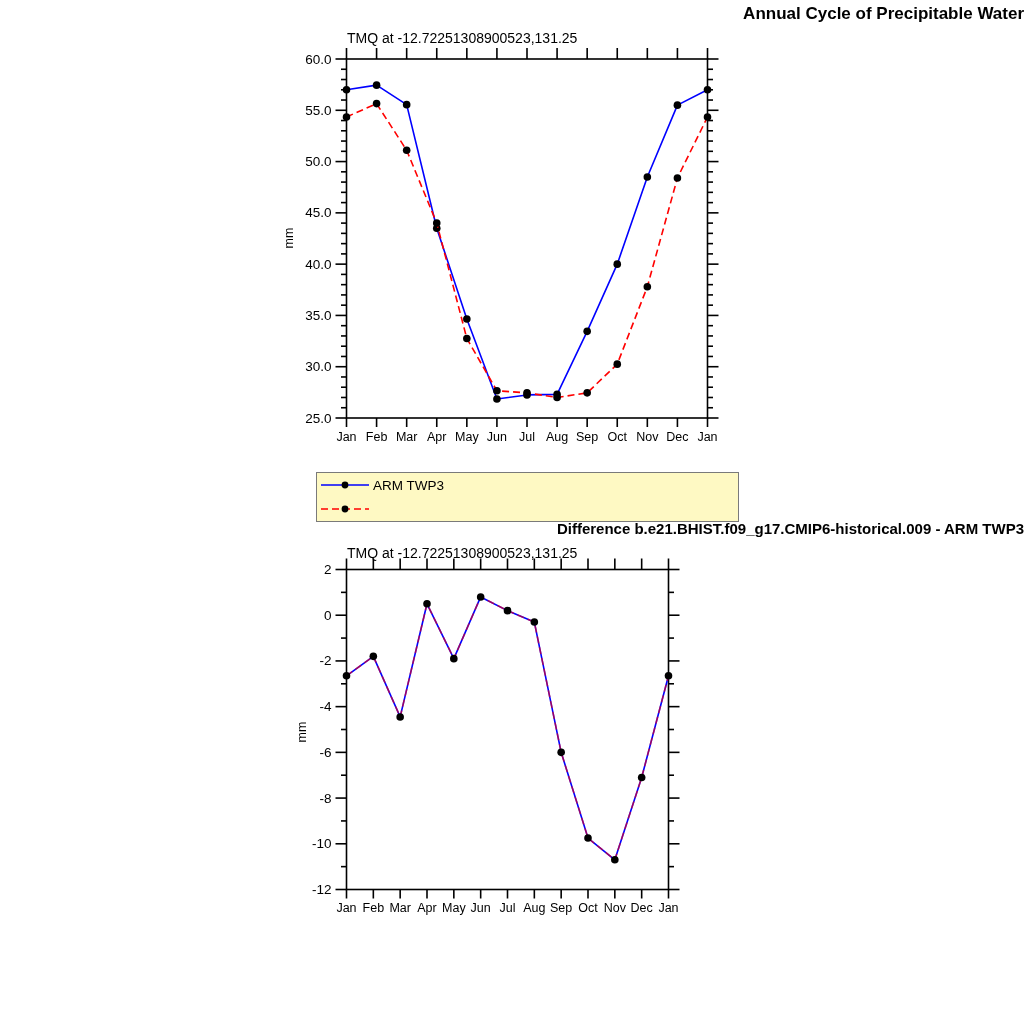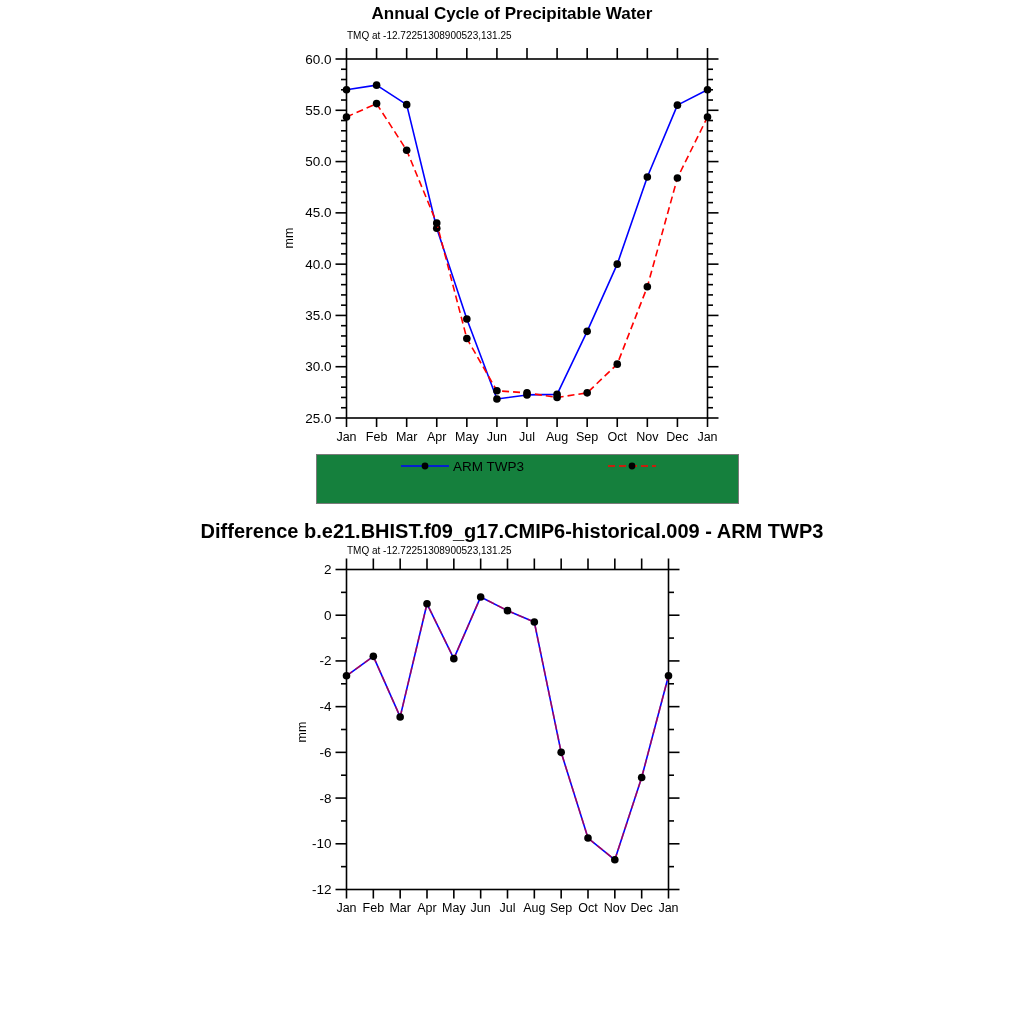--- a/index.html
+++ b/index.html
@@ -1,34 +1,34 @@
 <!DOCTYPE html>
 <html><head>
 <meta charset="utf-8">
 <style>
   html,body{margin:0;padding:0;background:#ffffff;}
   #page{
     position:relative;width:1024px;height:1024px;background:#ffffff;overflow:hidden;
     font-family:"Liberation Sans", sans-serif;color:#000;
   }
   .chart-title{
-    position:absolute;left:0;width:1024px;text-align:center;
+    position:absolute;left:0;width:1024px;text-align:right;
     font-weight:bold;font-size:17px;white-space:nowrap;
   }
   .chart-subtitle{
-    position:absolute;font-size:10px;white-space:nowrap;
+    position:absolute;font-size:14px;white-space:nowrap;
   }
   .y-axis-label{
     position:absolute;font-size:12.5px;transform:rotate(-90deg);transform-origin:center center;
     width:30px;text-align:center;
   }
   #legend-box{
-    position:absolute;left:316px;top:454px;width:421px;height:48px;
-    border:1px solid #7a7a7a;background:#15803d;
-    display:flex;flex-direction:row;justify-content:space-evenly;
+    position:absolute;left:316px;top:472px;width:421px;height:48px;
+    border:1px solid #7a7a7a;background:#fef9c3;
+    display:flex;flex-direction:column;justify-content:space-evenly;
   }
   .legend-row{display:flex;align-items:center;height:22px;padding-left:2px;}
   .legend-row svg{flex:0 0 auto;}
   .legend-label{font-size:13.5px;white-space:nowrap;margin-left:2px;}
   svg#plot-canvas{position:absolute;left:0;top:0;}
 </style>
 </head>
 <body>
 
 <div id="page">
@@ -296,19 +296,19 @@
       <span class="legend-label">ARM TWP3</span>
     </div>
     <div class="legend-row">
       <svg width="52" height="12">
         <line x1="2" y1="6" x2="50" y2="6" stroke="#ff0000" stroke-width="1.6" stroke-dasharray="7,4"></line>
         <circle cx="26" cy="6" r="3.4" fill="#000000"></circle>
       </svg>
     </div>
   </div>
 
-  <div class="chart-title" style="top:520px;font-size:20px;">Difference b.e21.BHIST.f09_g17.CMIP6-historical.009 - ARM TWP3</div>
+  <div class="chart-title" style="top:520px;font-size:15px;">Difference b.e21.BHIST.f09_g17.CMIP6-historical.009 - ARM TWP3</div>
 
   <div class="chart-subtitle" style="left:347px;top:545px;">TMQ at -12.72251308900523,131.25</div>
 
   <div class="y-axis-label" style="left:287px;top:725px;">mm</div>
 
 </div>
 
 </body></html>

